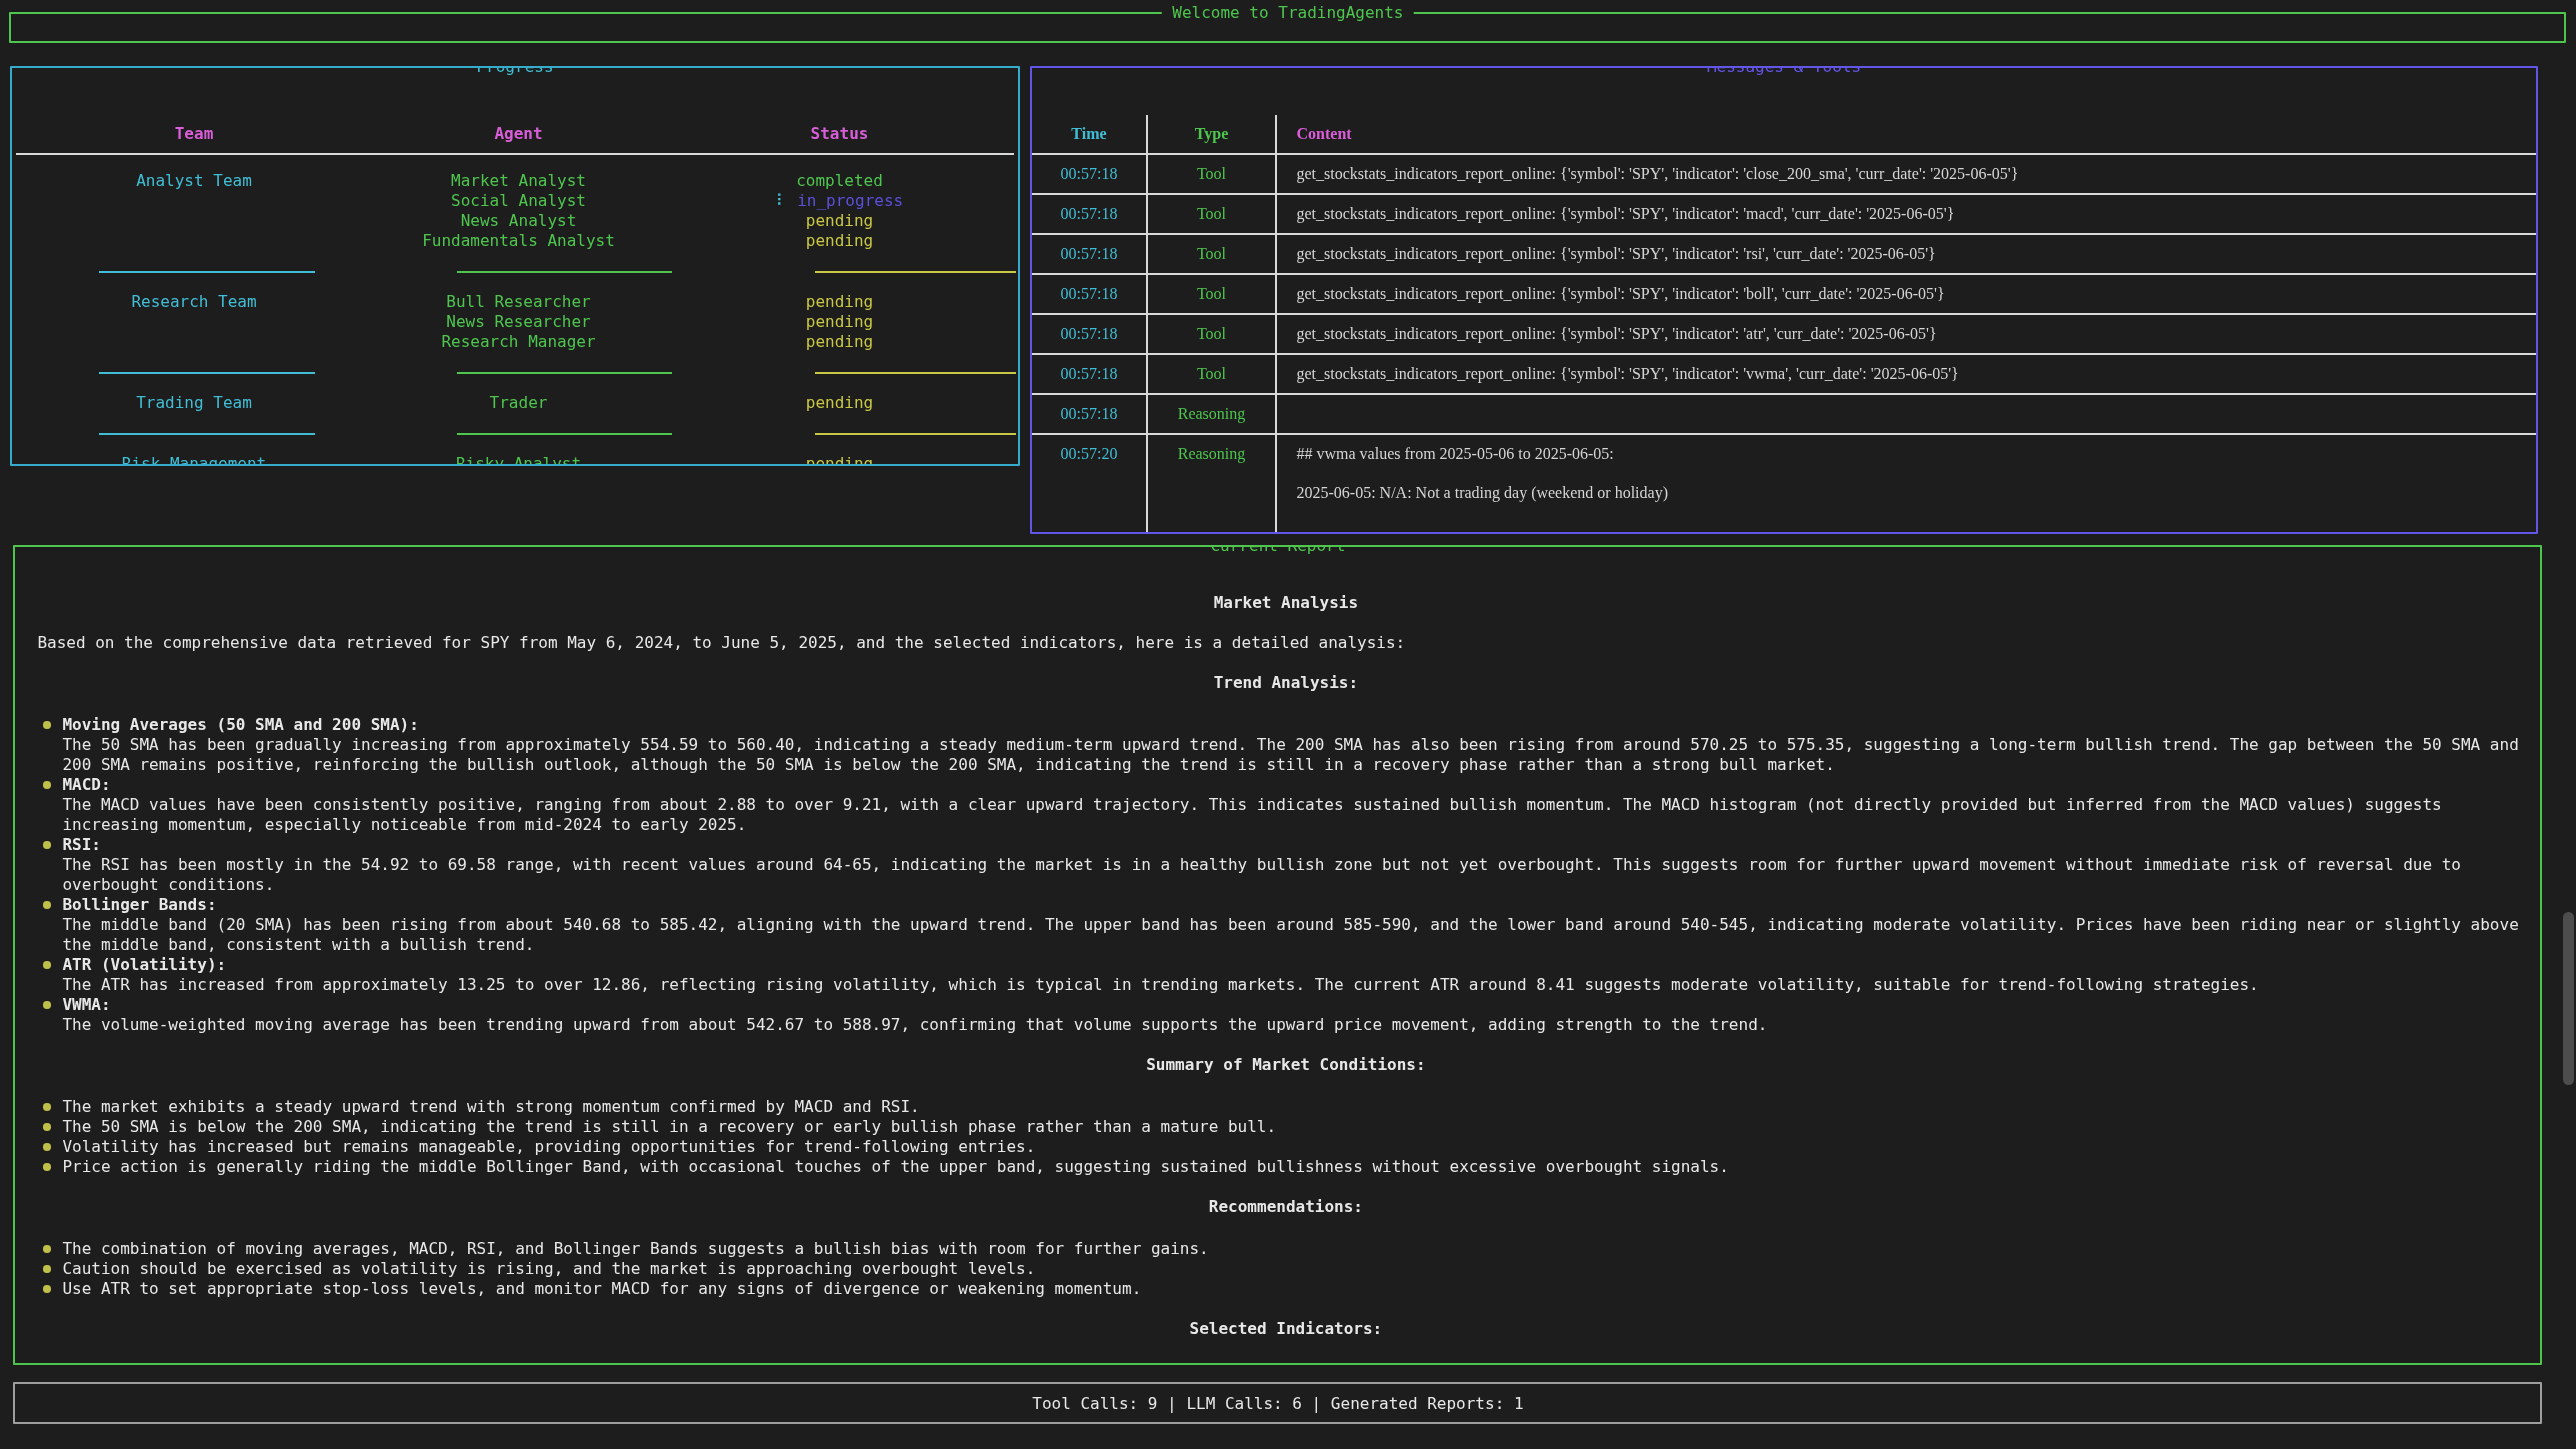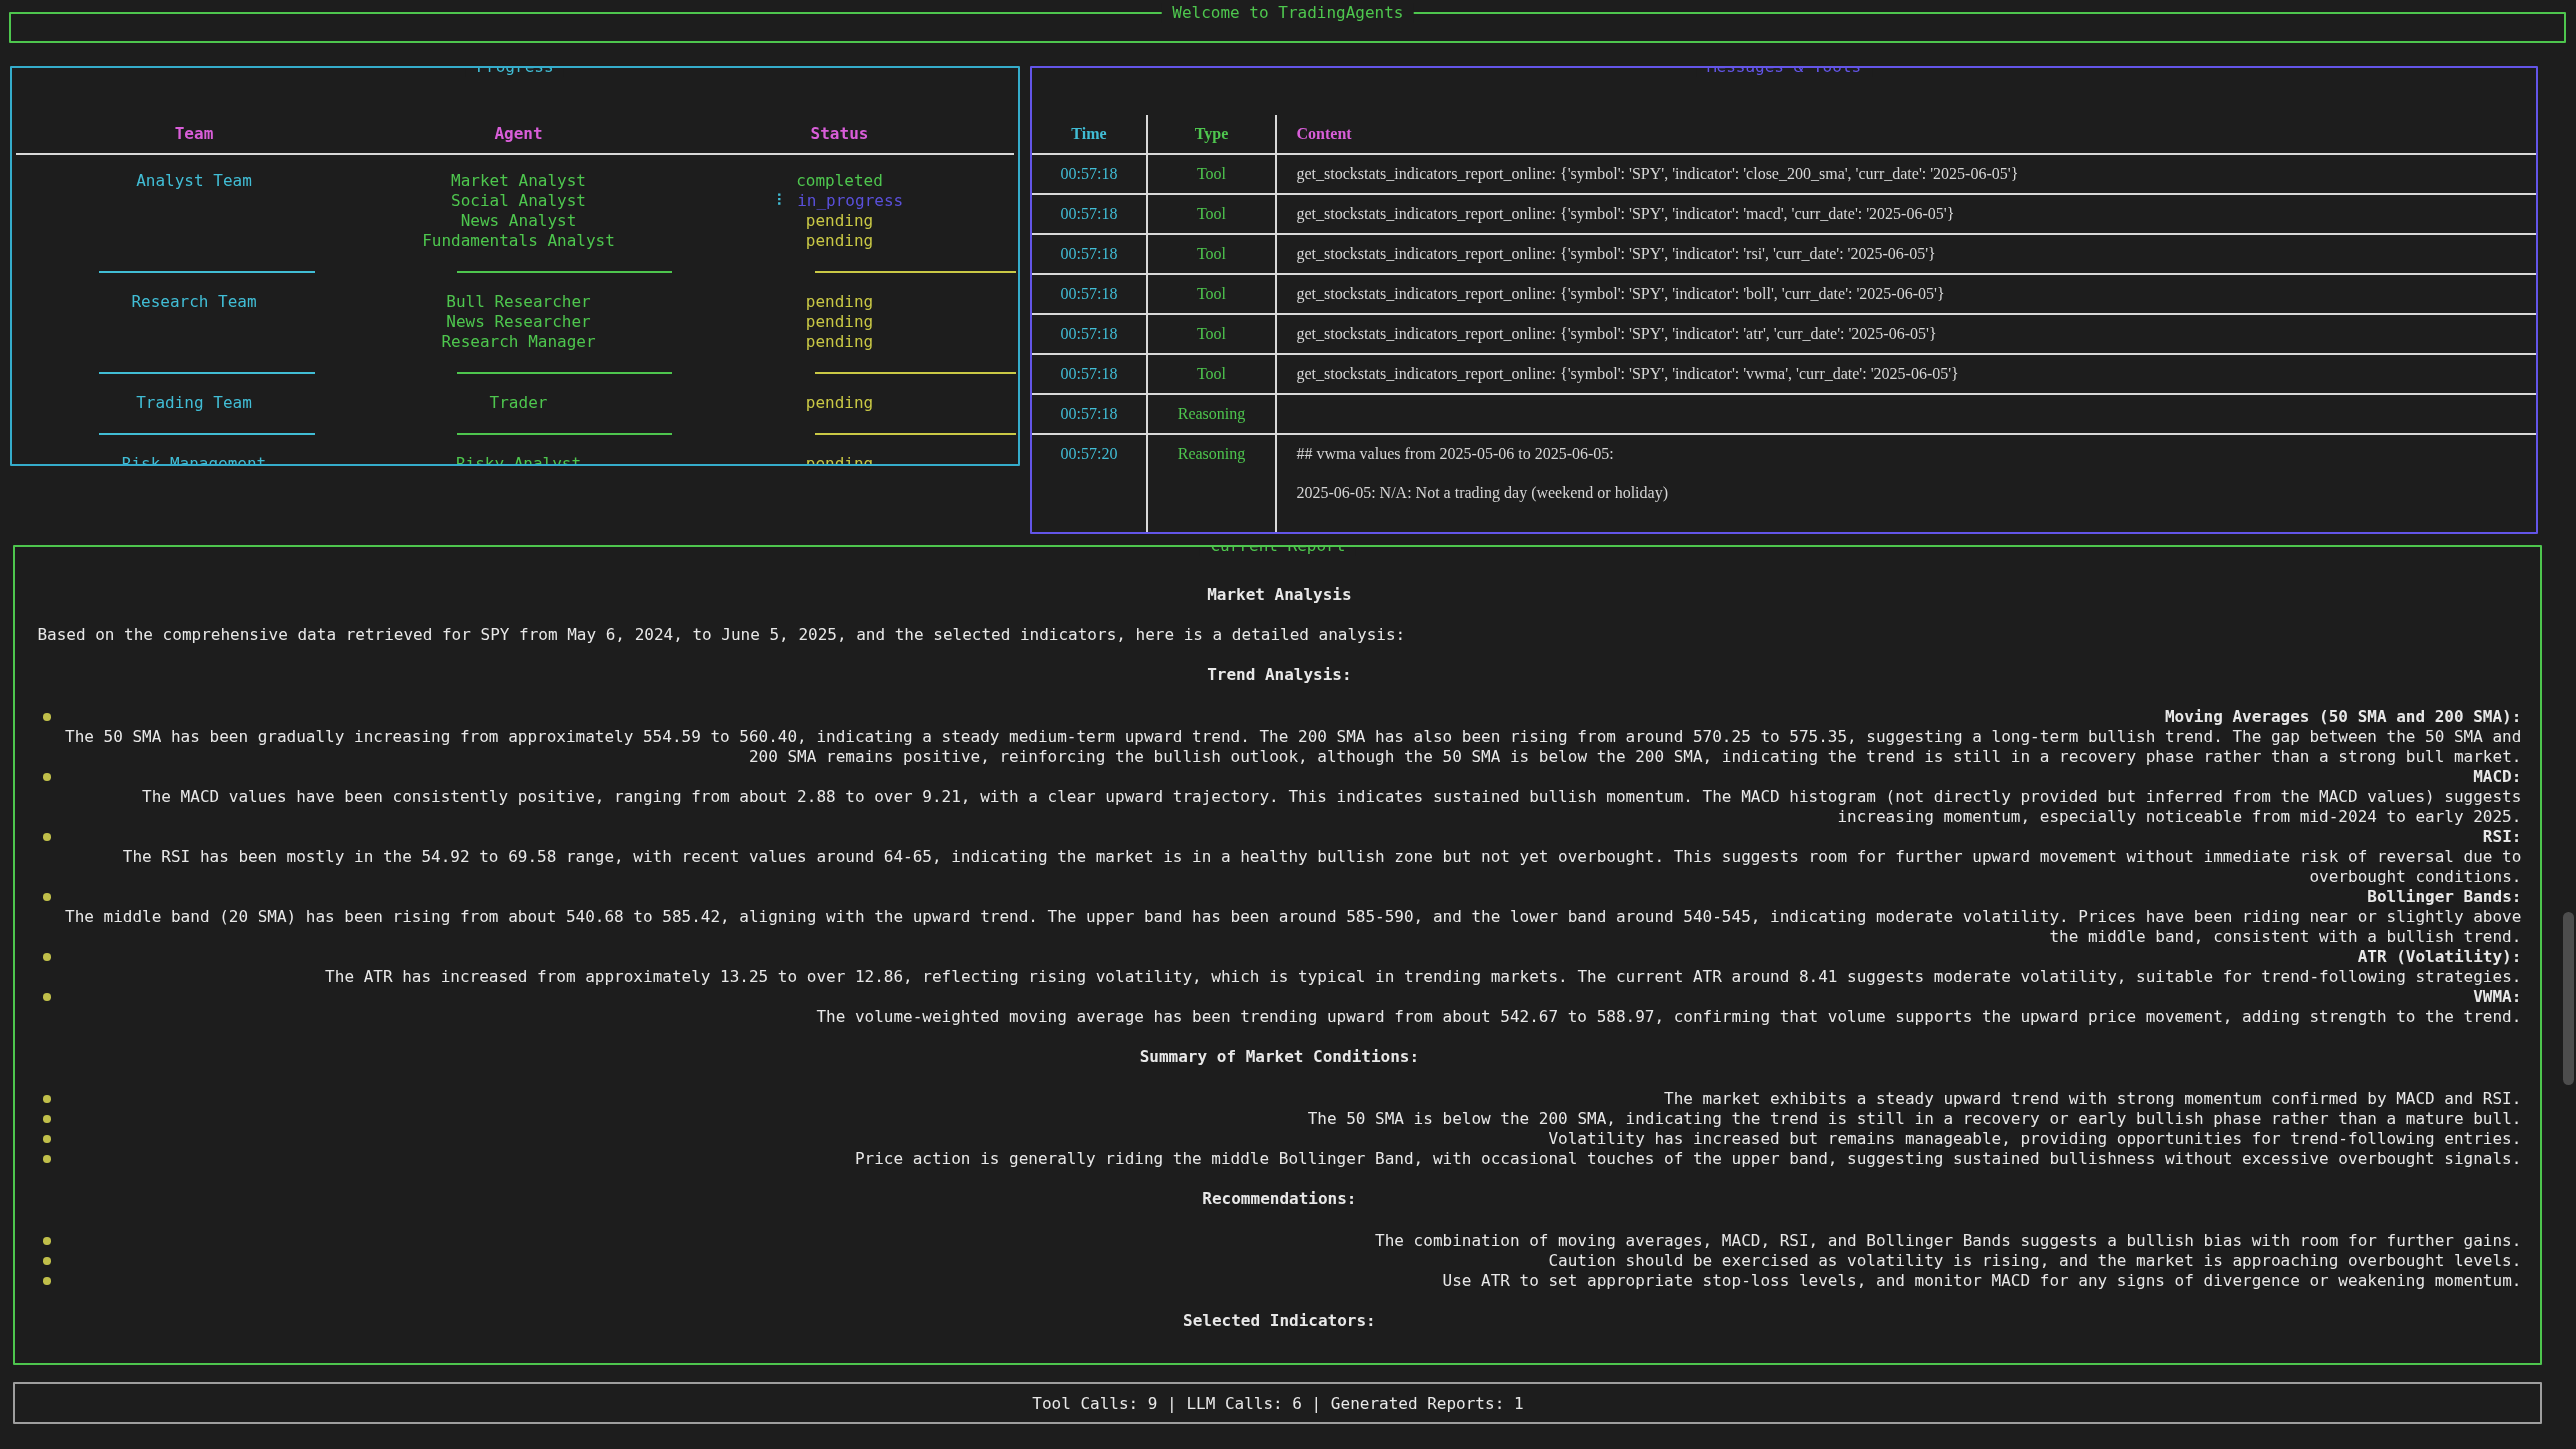--- a/index.html
+++ b/index.html
@@ -48,26 +48,26 @@
   .mcell.mc0, .mcell.mc1 { border-right:2px solid var(--line); }
   .mhead { height:40px; font-weight:bold; color:var(--magenta); }
   .mc0 { color:var(--cyan); }
   .mc1 { color:var(--green); }
   .mc2 { justify-content:flex-start; padding-left:19.5px; color:var(--content_text); white-space:nowrap; }
   .mhead.mc2 { color:var(--magenta); }
   .mlast { border-bottom:none; height:auto; min-height:101px; align-items:flex-start; padding-top:8.7px; white-space:pre-wrap; line-height:19.5px; }
 
   
   .report { left:13.4px; top:545px; width:2529px; height:820px; border-color:var(--green); overflow:hidden; }
-  .report-body { padding:38px 19px 0 22px; line-height:20px; }
+  .report-body { padding:38px 6px 0 22px; line-height:20px;margin-top:8px; }
   .rheading { text-align:center; font-weight:bold; margin-top:20px; }
   .rheading.first { margin-top:0; }
   .rintro { margin-top:19.5px; }
   ul.rlist { list-style:none; margin:22px 0 0 0; padding:0; }
-  li.rbullet { position:relative; padding-left:25px;text-align:right; }
+  li.rbullet { position:relative; padding-left:25px; }
   li.rbullet::before {
     content:""; position:absolute; left:6px; top:6.7px;
     width:7.4px; height:7.4px; border-radius:50%; background:var(--bullet);
   }
   .blabel { font-weight:bold; display:block; }
 
   
   .statusbar { left:13.4px; top:1382px; width:2529px; height:42px; border-color:var(--grey); display:flex; align-items:center; justify-content:center; }
 
   

